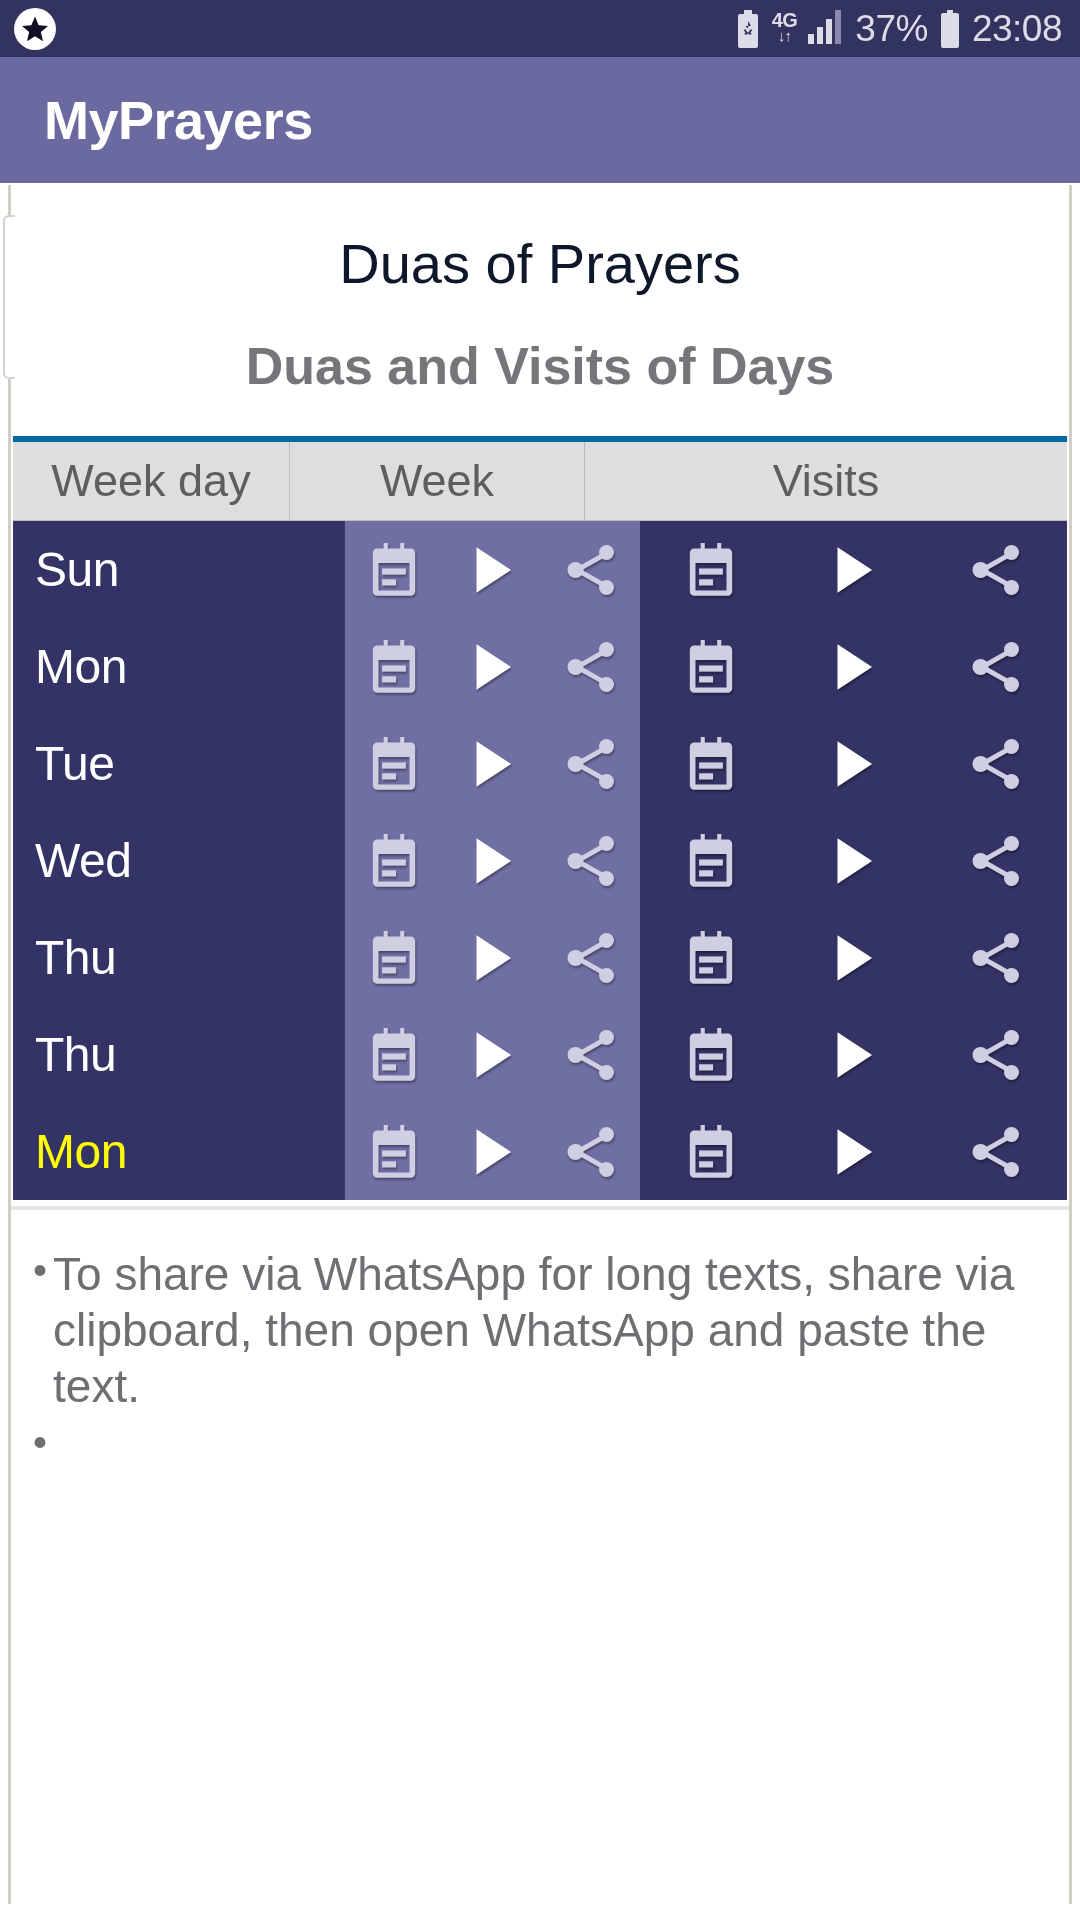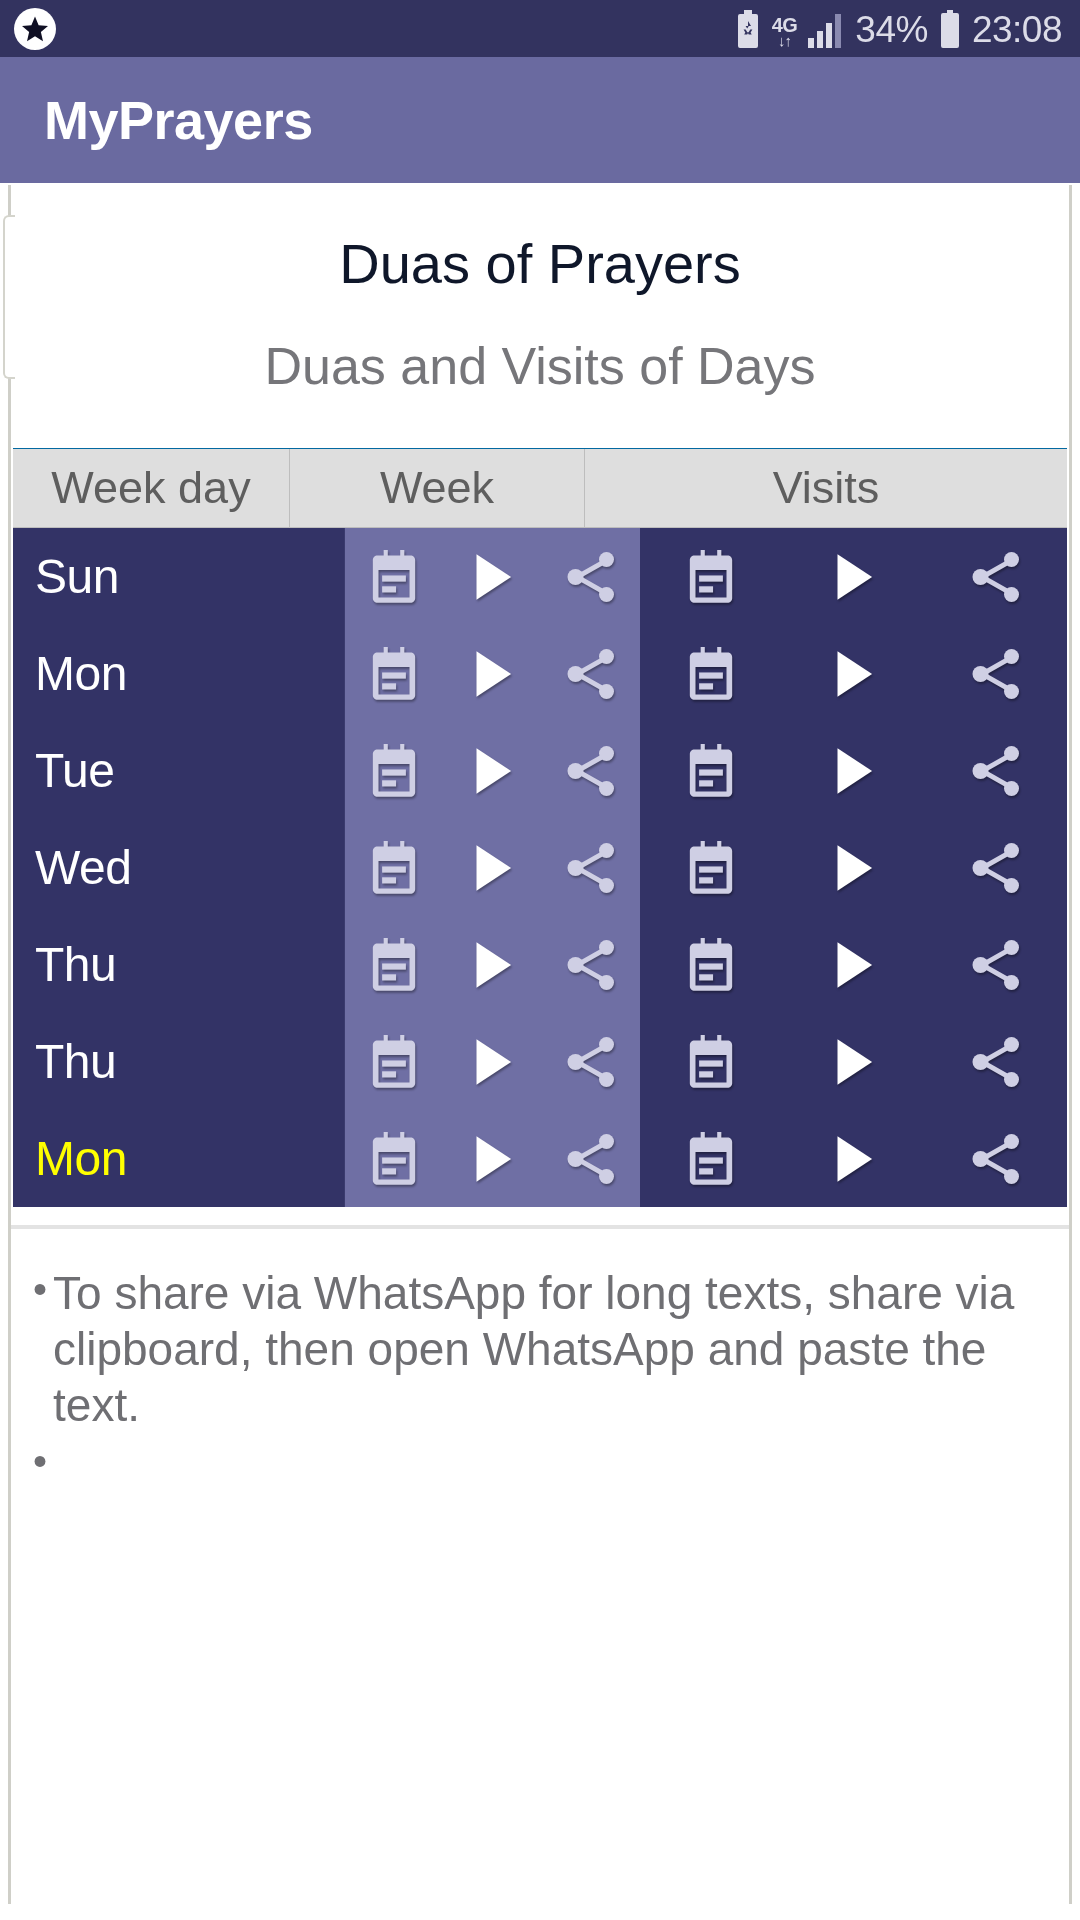--- a/index.html
+++ b/index.html
@@ -20,21 +20,21 @@
     padding:0 18px 0 14px;
   }
   .status-left{ display:flex; align-items:center; }
   .star-badge{
     width:42px;height:42px;border-radius:50%;
     background:#ffffff;
     display:flex;align-items:center;justify-content:center;
   }
   .star-badge svg{ width:30px;height:30px; display:block;}
   .status-right{
-    display:flex; align-items:flex-end; gap:11px;
+    display:flex; align-items:flex-start; gap:11px;
   }
   .status-right .sicon{ display:flex; align-items:center; }
   .status-right svg{ display:block; }
   .status-text{
     color:#dcdce8;
     font-size:37px;
     font-weight:400;
     letter-spacing:-0.5px;
     line-height:1;
   }
@@ -86,28 +86,28 @@
   .title-main{
     color:#0f172a;
     font-size:56px;
     font-weight:400;
     letter-spacing:0px;
     padding-bottom:40px;
   }
   .title-sub{
     color:#76767a;
     font-size:52px;
-    font-weight:400;
+    font-weight:700;
     padding-bottom:36px;
   }
 
   
   .table{
-    margin:16px 2px;
-    border-top:1px solid #0369a1;
+    margin:4px 2px;
+    border-top:6px solid #0369a1;
   }
   .thead{
     display:flex;
     background:#dedede;
     height:79px;
     border-bottom:1px solid #bdbdbd;
   }
   .th{
     display:flex;align-items:center;justify-content:center;
     color:#5e5e5e;
@@ -202,21 +202,21 @@
       <span class="net-arrows">↓↑</span>
     </span>
     <span class="sicon">
       <svg width="36" height="34" viewBox="0 0 36 34">
         <rect x="0" y="24" width="6" height="10" fill="#dcdce8"></rect>
         <rect x="9" y="17" width="6" height="17" fill="#dcdce8"></rect>
         <rect x="18" y="9" width="6" height="25" fill="#dcdce8"></rect>
         <rect x="27" y="0" width="6" height="34" fill="#8a8ab0"></rect>
       </svg>
     </span>
-    <span class="status-text">34%</span>
+    <span class="status-text">37%</span>
     <span class="sicon">
       <svg width="22" height="38" viewBox="0 0 22 38">
         <path fill="#dcdce8" d="M8 0h6v3h4a2 2 0 0 1 2 2v31a2 2 0 0 1-2 2H4a2 2 0 0 1-2-2V5a2 2 0 0 1 2-2h4z"></path>
       </svg>
     </span>
     <span class="status-text">23:08</span>
   </div>
 </div>
 
 <div class="app-bar">

